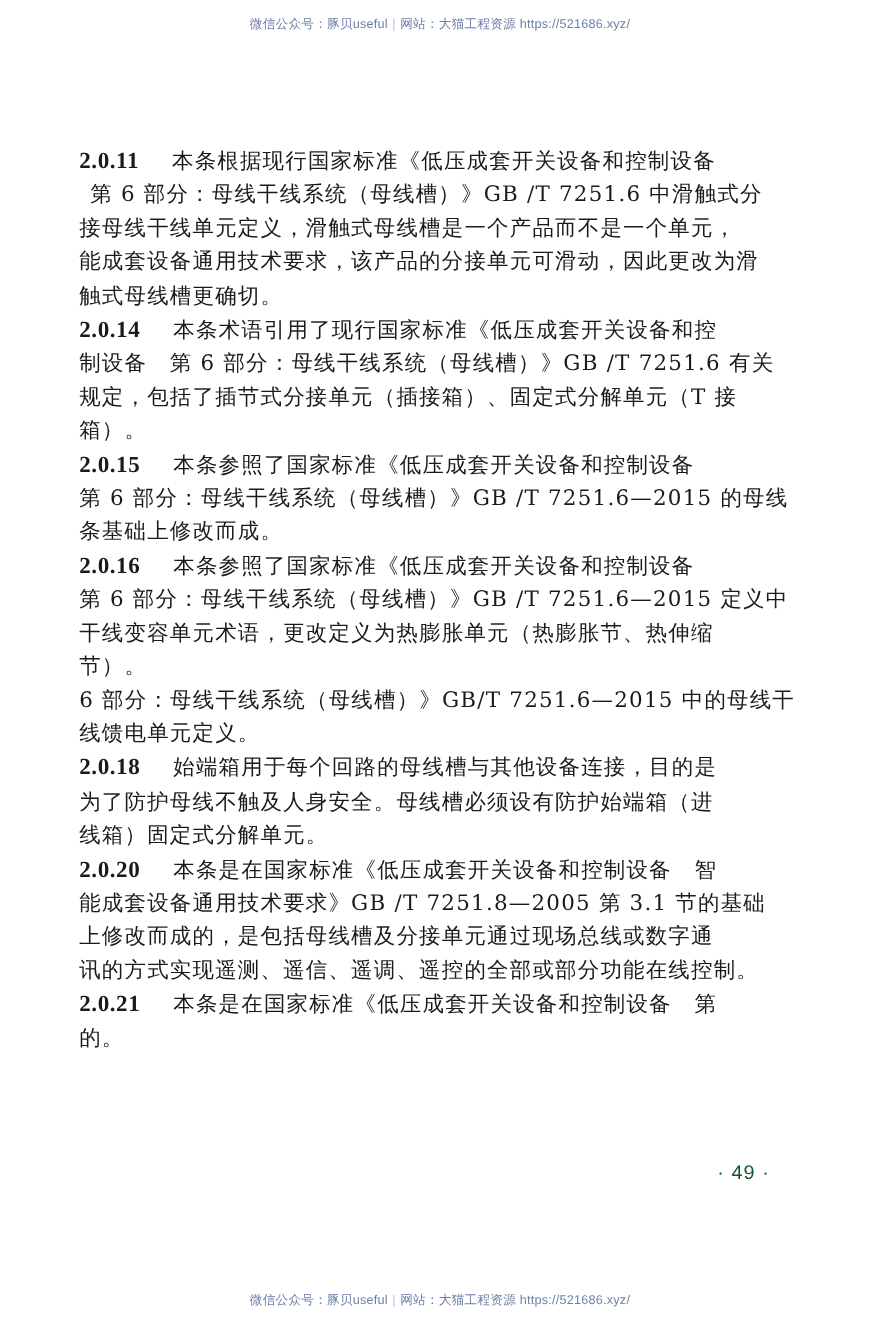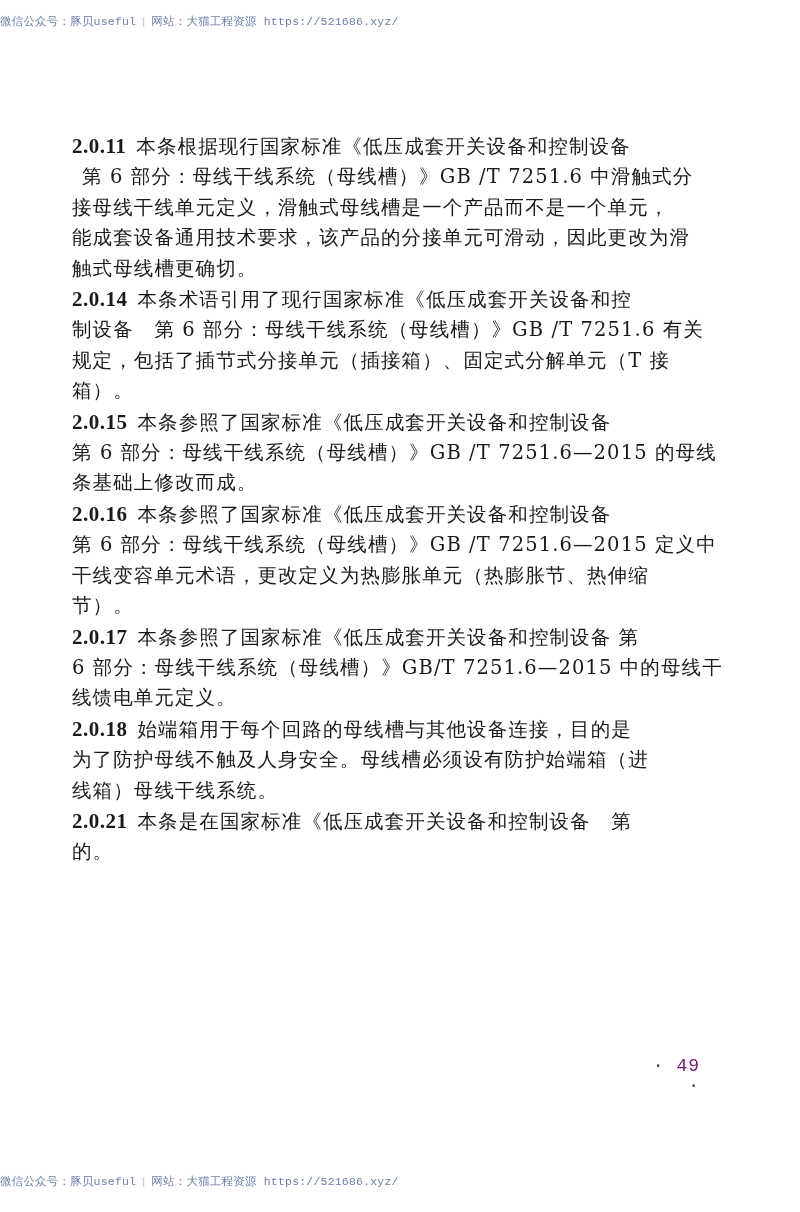--- a/index.html
+++ b/index.html
@@ -12,25 +12,25 @@
     height: 1212px;
     position: relative;
     overflow: hidden;
     font-family: "DejaVu Serif", "Liberation Serif", serif;
     color: #1a1a1a;
   }
   .watermark {
     position: absolute;
     left: 0;
     width: 800px;
-    text-align: left;
+    text-align: center;
     font-size: 11.5px;
     color: #6b7fa8;
     letter-spacing: 0.2px;
-    font-family: Liberation Mono, monospace;
+    font-family: Liberation Sans, sans-serif;
   }
   .watermark.top { top: 14px; }
   .watermark.bottom { top: 1174px; }
   .watermark .sep { color: #b8c2d6; margin: 0 4px; }
 
   .content {
     position: absolute;
     left: 72px;
     top: 131px;
     width: 636px;
@@ -41,36 +41,36 @@
     text-align: justify;
     text-align-last: left;
     letter-spacing: 1.1px;
     margin: 0;
   }
   .clause-no {
     font-family: "Liberation Serif", "DejaVu Serif", serif;
     font-weight: bold;
     font-size: 21px;
     letter-spacing: 0.5px;
-    margin-right: 10px;
+    margin-right: 30px;
   }
   .line {
     display: block;
     white-space: nowrap;
   }
   .line.indent { padding-left: 10px; }
   .page-number {
     position: absolute;
     top: 1056px;
     left: 640px;
     width: 60px;
     text-align: right;
-    font-family: Liberation Mono, monospace;
+    font-family: Liberation Sans, sans-serif;
     font-size: 18px;
-    color: #701a75;
+    color: #14532d;
     letter-spacing: 1px;
   }
 </style>
 </head>
 <body>
 
 <div class="watermark top">
   <span>微信公众号：豚贝useful</span><span class="sep">|</span><span>网站：大猫工程资源 https://521686.xyz/</span>
 </div>
 
@@ -98,31 +98,36 @@
   </p>
 
   <p class="para">
     <span class="line"><span class="clause-no">2.0.16</span><span>本条参照了国家标准《低压成套开关设备和控制设备</span></span>
     <span class="line">第 6 部分：母线干线系统（母线槽）》GB /T 7251.6—2015 定义中</span>
     <span class="line">干线变容单元术语，更改定义为热膨胀单元（热膨胀节、热伸缩</span>
     <span class="line">节）。</span>
   </p>
 
   <p class="para">
-    <span class="line"><span class="clause-no">2.0.17</span><span>本条参照了国家标准《低压成套开关设备和控制设备 第</span></span>
     <span class="line">6 部分：母线干线系统（母线槽）》GB/T 7251.6—2015 中的母线干</span>
     <span class="line">线馈电单元定义。</span>
   </p>
 
   <p class="para">
     <span class="line"><span class="clause-no">2.0.18</span><span>始端箱用于每个回路的母线槽与其他设备连接，目的是</span></span>
     <span class="line">为了防护母线不触及人身安全。母线槽必须设有防护始端箱（进</span>
-    <span class="line">线箱）母线干线系统。</span>
+    <span class="line">线箱）固定式分解单元。</span>
   </p>
 
+  <p class="para">
+    <span class="line"><span class="clause-no">2.0.20</span><span>本条是在国家标准《低压成套开关设备和控制设备　智</span></span>
+    <span class="line">能成套设备通用技术要求》GB /T 7251.8—2005 第 3.1 节的基础</span>
+    <span class="line">上修改而成的，是包括母线槽及分接单元通过现场总线或数字通</span>
+    <span class="line">讯的方式实现遥测、遥信、遥调、遥控的全部或部分功能在线控制。</span>
+  </p>
 
   <p class="para">
     <span class="line"><span class="clause-no">2.0.21</span><span>本条是在国家标准《低压成套开关设备和控制设备　第</span></span>
     <span class="line">的。</span>
   </p>
 
 </div>
 
 <div class="page-number">· 49 ·</div>
 

